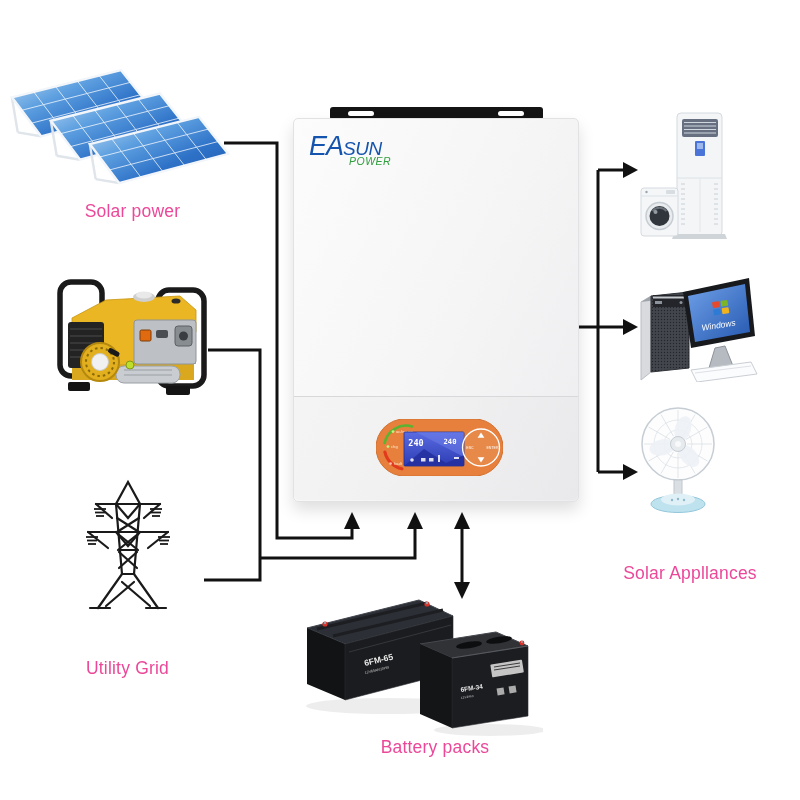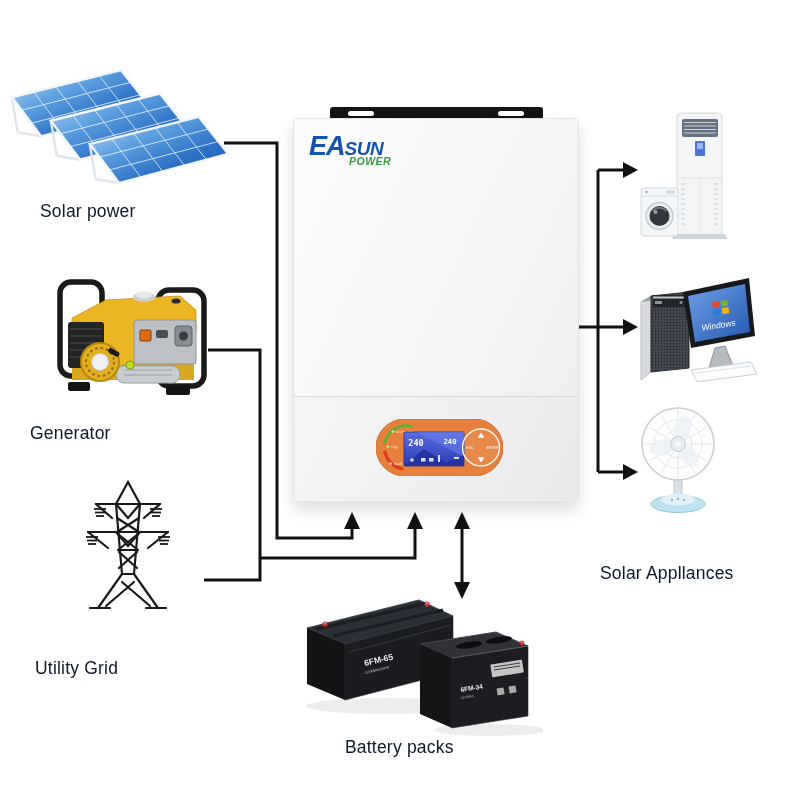--- a/index.html
+++ b/index.html
@@ -1,30 +1,30 @@
 <!DOCTYPE html>
 <html><head>
 <meta charset="utf-8">
 <style>
   html,body{margin:0;padding:0;background:#fff;}
   #stage{position:relative;width:800px;height:800px;background:#ffffff;overflow:hidden;
          font-family:"Liberation Sans",sans-serif;color:#141414;}
   .abs{position:absolute;}
-  .caption{position:absolute;font-size:17.5px;color:#0f172a;letter-spacing:.2px;}
+  .caption{position:absolute;font-size:17.5px;color:#ec4899;text-align:center;letter-spacing:.2px;}
   
   .inverter{position:absolute;left:293px;top:96px;width:284px;height:404px;}
   .bracket{position:absolute;left:37px;top:11px;width:213px;height:13px;background:#141414;border-radius:3px;}
   .bracket .slot{position:absolute;top:3.5px;width:26px;height:5.5px;background:#fff;border-radius:3px;}
   .bracket .s1{left:18px;} .bracket .s2{left:168px;}
   .ibody{position:absolute;left:0;top:22px;width:284px;height:382px;border-radius:5px;
          background:linear-gradient(115deg,#fcfcfd 0%,#f5f5f6 55%,#ededef 100%);
          border:1px solid #e2e2e5;box-shadow:0 8px 16px rgba(0,0,0,.13);}
   .split{position:absolute;left:0;top:277px;width:100%;height:1px;background:#d8d8db;}
   .lower{position:absolute;left:0;top:278px;width:100%;height:103px;background:rgba(0,0,0,.015);border-radius:0 0 5px 5px;}
-  .logo{position:absolute;left:15px;top:14px;font-style:italic;font-weight:bold;line-height:1;white-space:nowrap;}
+  .logo{position:absolute;left:15px;top:14px;font-style:italic;font-weight:normal;line-height:1;white-space:nowrap;}
   .logo .ea{font-size:27px;color:#1454ae;letter-spacing:-1px;}
   .logo .sun{font-size:19px;color:#1454ae;letter-spacing:-.5px;}
   .logo .power{display:block;margin:-4px 0 0 40px;font-size:10.5px;color:#2f9e3c;letter-spacing:.5px;}
   .panel{position:absolute;left:82px;top:300px;}
   svg text{font-family:"Liberation Sans",sans-serif;}
   .lcdnum{font-family:"DejaVu Sans Mono",monospace;font-weight:bold;}
 </style>
 </head>
 <body>
 
@@ -115,21 +115,20 @@
     <circle cx="52" cy="96" r="19" fill="#e2af1e" stroke="#b5880e" stroke-width="2"></circle>
     <g stroke="#8a6a08" stroke-width="2" stroke-dasharray="2.5 3">
       <circle cx="52" cy="96" r="14" fill="none"></circle>
     </g>
     <circle cx="52" cy="96" r="8.5" fill="#f1f1f1" stroke="#c9c9c9"></circle>
     <rect x="60" y="84" width="12" height="5" rx="2" fill="#1a1a1a" transform="rotate(28 66 86)"></rect>
     <circle cx="82" cy="99" r="4" fill="#bede2c" stroke="#7f9a14"></circle>
     <rect x="20" y="116" width="22" height="9" rx="2" fill="#141414"></rect>
     <rect x="118" y="120" width="24" height="9" rx="2" fill="#141414"></rect>
   </svg>
-  <div class="caption" style="left:30px;top:423px;width:185px">Generator</div>
 
   <svg class="abs" style="left:76px;top:478px" width="104" height="138" viewBox="0 0 104 138">
     <g stroke="#1a1a1a" stroke-width="2.2" fill="none" stroke-linecap="round">
       <path d="M52,4 L40,26 H64 Z"></path>
       <line x1="20" y1="26" x2="84" y2="26"></line>
       <path d="M20,26 L36,40 M84,26 L68,40 M40,26 L52,40 L64,26"></path>
       <line x1="12" y1="54" x2="92" y2="54"></line>
       <path d="M12,54 L32,70 M92,54 L72,70 M40,54 L52,68 L64,54"></path>
       <line x1="40" y1="26" x2="46" y2="96"></line>
       <line x1="64" y1="26" x2="58" y2="96"></line>

